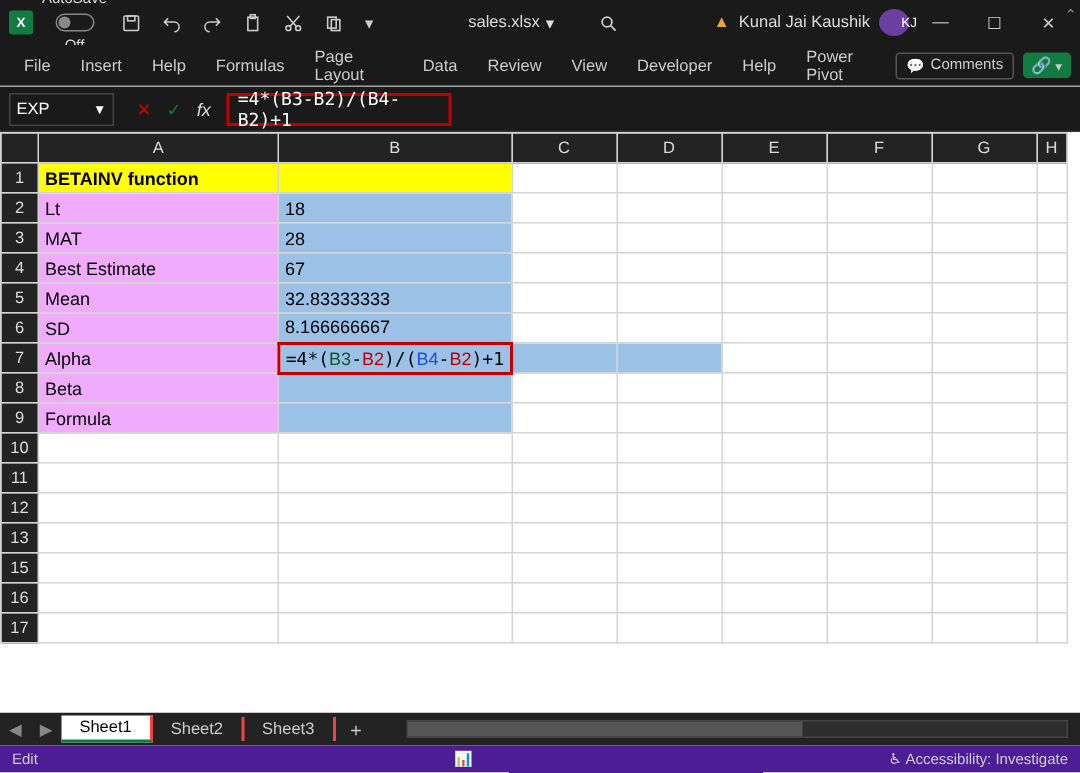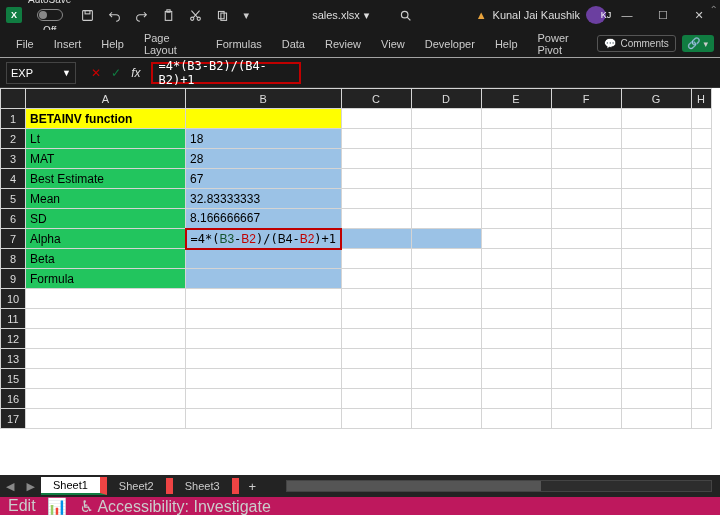--- a/index.html
+++ b/index.html
@@ -45,41 +45,41 @@
   table.sheet th, table.sheet td { border: 1px solid #d4d4d4; height: 20px; padding: 0 4px; }
   table.sheet th { background: #232323; color: #ddd; font-weight: normal; text-align: center; font-size: 11px; }
   .corner { width: 25px; background: #232323; }
   .rowhdr { width: 25px; background: #232323; color: #ddd; text-align: center; font-size: 11px; }
   .colA { width: 160px; }
   .colB { width: 130px; }
   .colC, .colD, .colE, .colF, .colG { width: 70px; }
   .colH { width: 20px; }
 
   .hdr-row td.colA-cell { background: #ffff00; font-weight: bold; }
-  .label-cell { background: #22c55e; }
+  .label-cell { background: #f0abfc; }
   .val-cell { background: #9bc2e6; }
 
   .sel-row td.colC-cell, .sel-row td.colD-cell { background: #9bc2e6; }
 
   .inline-edit { border: 2px solid #c00000 !important; font-family: Consolas, monospace; font-size: 12px; white-space: nowrap; overflow: visible; position: relative; background:#9bc2e6 !important; text-align:left !important;}
   .ref1 { color: #14532d; }
   .ref2 { color: #c00000; }
-  .ref3 { color: #000000; }
+  .ref3 { color: #1d4ed8; }
 
   
   .sheettabs { height: 22px; background: #232323; display: flex; align-items: center; color: #ccc; font-size: 11px; }
   .nav-arrow { padding: 0 6px; color: #888; }
-  .stab { padding: 2px 12px; border-right: 7px solid #ef4444; cursor: pointer; }
+  .stab { padding: 2px 12px; border-right: 2px solid #ef4444; cursor: pointer; }
   .stab.active { background: #fff; color: #000; border-bottom: 2px solid #107c41; }
   .addtab { padding: 0 10px; font-size: 13px; }
   .scroll-track { flex:1; margin: 0 8px 0 20px; height:12px; background:#2d2d2d; border:1px solid #444; position:relative;}
   .scroll-thumb { position:absolute; left:0; top:0; height:100%; width:60%; background:#555;}
 
   
-  .status { height: 18px; background: #be185d; display: flex; align-items: center; color: #ccc; font-size: 16px; padding: 0 8px; gap: 12px; }
+  .status { height: 18px; background: #4c1d95; display: flex; align-items: center; color: #ccc; font-size: 10px; padding: 0 8px; gap: 12px; justify-content: space-between; }
 </style>
 </head>
 <body>
 
 <div class="app">
 
   <div class="titlebar">
     <div class="left">
       <div class="xl-icon">X</div>
       <div class="autosave">
@@ -145,22 +145,22 @@
       <div class="winbtn">—</div>
       <div class="winbtn">☐</div>
       <div class="winbtn">✕</div>
     </div>
   </div>
 
   <div class="ribbon">
     <div class="tab">File</div>
     <div class="tab">Insert</div>
     <div class="tab">Help</div>
+    <div class="tab">Formulas</div>
     <div class="tab">Page Layout</div>
-    <div class="tab">Formulas</div>
     <div class="tab">Data</div>
     <div class="tab">Review</div>
     <div class="tab">View</div>
     <div class="tab">Developer</div>
     <div class="tab">Help</div>
     <div class="tab">Power Pivot</div>
     <div class="right">
       <div class="comments-btn">
         <span>💬</span>
         <span>Comments</span>

